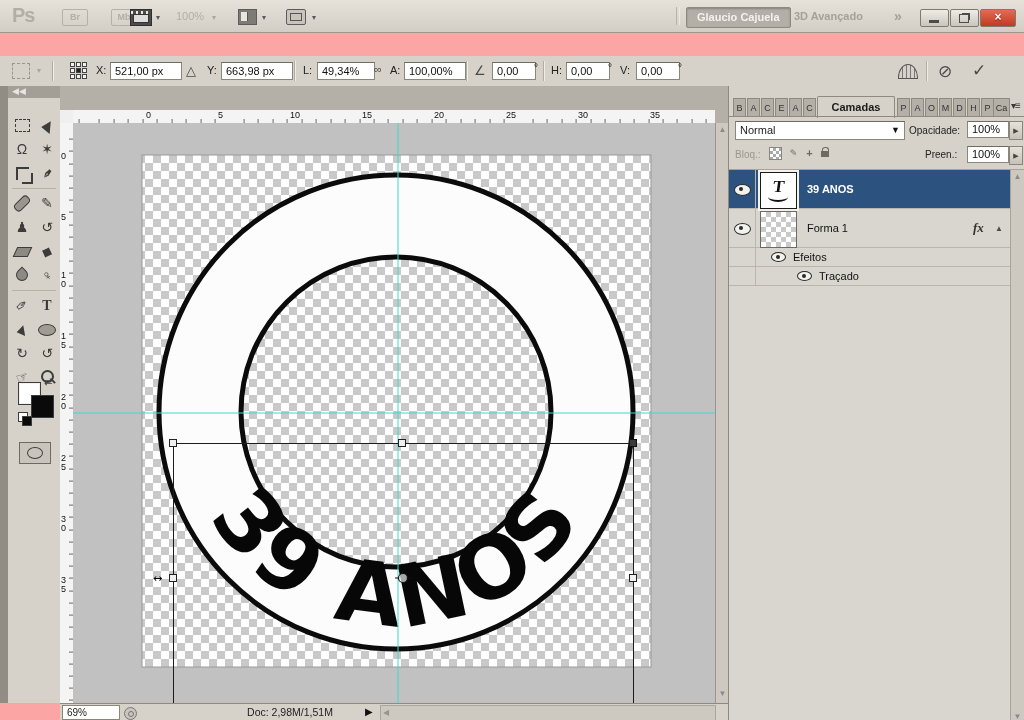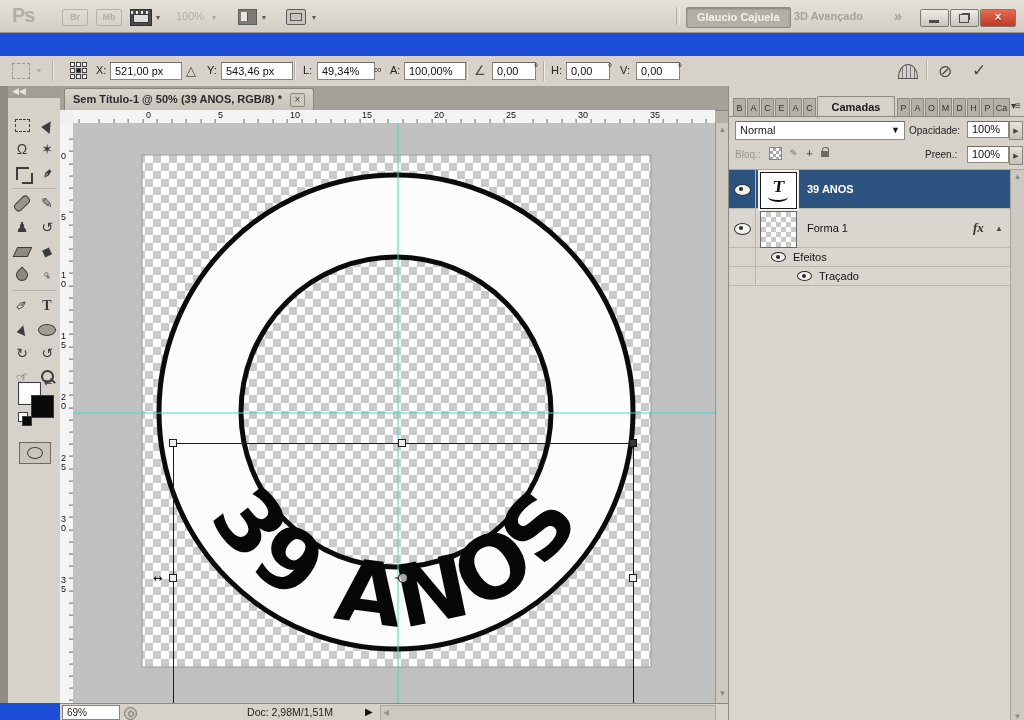--- a/index.html
+++ b/index.html
@@ -1,18 +1,18 @@
 <!DOCTYPE html>
 <html><head>
 <meta charset="utf-8">
 <style>
   html,body{margin:0;padding:0;background:#555;}
   #app{position:relative;width:1024px;height:720px;overflow:hidden;
        font-family:"Liberation Sans","DejaVu Sans",sans-serif;
-       background:#1d4ed8;color:#1c1c1c;font-size:12px;
+       background:#fca5a5;color:#1c1c1c;font-size:12px;
        -webkit-font-smoothing:antialiased;}
   .abs{position:absolute;}
   
   #titlebar{left:0;top:0;width:1024px;height:32px;
     background:linear-gradient(#e6e2da,#d2cec6);border-bottom:1px solid #9a968e;}
   .pslogo{left:12px;top:4px;font-size:20px;font-weight:bold;color:#b2aea6;letter-spacing:-1px;}
   .mini-app-btn{top:9px;width:24px;height:15px;border:1px solid #b5b1a9;border-radius:2px;
     color:#b2aea6;font-size:9px;font-weight:bold;text-align:center;line-height:15px;}
   .tb-film{left:130px;top:9px;width:20px;height:15px;background:#4c4c4c;border:1px solid #2e2e2e;
     background-image:repeating-linear-gradient(90deg,#e8e8e8 0 2px,transparent 2px 5px);
@@ -166,21 +166,21 @@
   svg text{font-family:"DejaVu Sans","Liberation Sans",sans-serif;}
 </style>
 </head>
 <body>
 
 <div id="app">
 
   <div id="titlebar" class="abs">
     <span class="pslogo abs">Ps</span>
     <span class="mini-app-btn abs" style="left:62px">Br</span>
-    <span class="mini-app-btn abs" style="left:96px">Mb</span>
+    <span class="mini-app-btn abs" style="left:111px">Mb</span>
     <span class="tb-film abs"></span>
     <span class="dd-arrow abs" style="left:156px">▾</span>
     <span class="tb-zoom-text abs">100%</span>
     <span class="dd-arrow dim abs" style="left:212px">▾</span>
     <span class="tb-grid abs"></span>
     <span class="dd-arrow abs" style="left:262px">▾</span>
     <span class="tb-screen abs"></span>
     <span class="dd-arrow abs" style="left:312px">▾</span>
     <span class="ws-sep abs"></span>
     <span class="ws-btn abs">Glaucio Cajuela</span>
@@ -207,21 +207,21 @@
         <i class="c"></i>
         <i></i>
         <i></i>
         <i></i>
         <i></i>
     </span>
     <span class="olbl" style="left:96px">X:</span>
     <span class="fld" style="left:110px;top:6px;width:62px">521,00 px</span>
     <span class="oicon" style="left:186px;top:7px">△</span>
     <span class="olbl" style="left:207px">Y:</span>
-    <span class="fld" style="left:221px;top:6px;width:62px">543,46 px</span>
+    <span class="fld" style="left:221px;top:6px;width:62px">663,98 px</span>
     <span class="osep" style="left:294px"></span>
     <span class="olbl" style="left:303px">L:</span>
     <span class="fld" style="left:317px;top:6px;width:48px">49,34%</span>
     <span class="oicon" style="left:374px;top:7px;font-size:11px">∞</span>
     <span class="olbl" style="left:390px">A:</span>
     <span class="fld" style="left:404px;top:6px;width:52px">100,00%</span>
     <span class="osep" style="left:466px"></span>
     <span class="oicon" style="left:474px;top:7px">∠</span>
     <span class="fld" style="left:492px;top:6px;width:34px">0,00</span>
     <span class="deg" style="left:534px">°</span>
@@ -275,25 +275,20 @@
       <span class="sw-swap">⇄</span>
       <span class="sw-mini-w"></span>
       <span class="sw-mini-b"></span>
       <span class="sw-fg"></span>
       <span class="sw-bg"></span>
     </div>
     <div id="quickmask" class="abs"><i></i></div>
   </div>
 
   <div id="docwin" class="abs">
-    <div id="tabstrip">
-      <div id="doctab">
-        <span>Sem Título-1 @ 50% (39 ANOS, RGB/8) *</span><span class="close">×</span>
-      </div>
-    </div>
 
     <div id="corner"></div>
 
     <div id="hruler">
       <div class="ticks"></div>
       <span class="hlab" style="left:73px">0</span>
       <span class="hlab" style="left:145px">5</span>
       <span class="hlab" style="left:217px">10</span>
       <span class="hlab" style="left:289px">15</span>
       <span class="hlab" style="left:361px">20</span>

